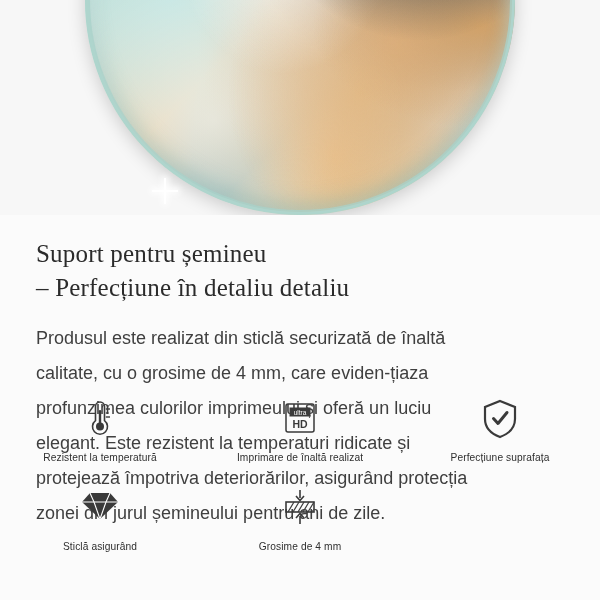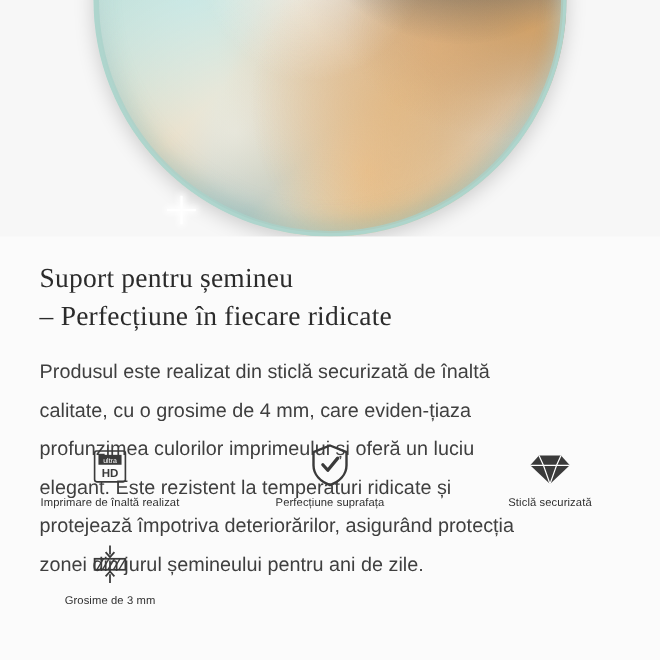--- a/index.html
+++ b/index.html
@@ -144,21 +144,21 @@
   }
   .feature {
     display: flex;
     flex-direction: column;
     align-items: center;
     justify-content: flex-start;
   }
   .feature-icon {
     height: 46px;
     display: flex;
-    align-items: flex-end;
+    align-items: flex-start;
     justify-content: center;
   }
   .feature-label {
     margin-top: 8px;
     font-size: 10.2px;
     color: #2f2f2f;
     text-align: center;
     letter-spacing: 0.1px;
   }
   svg { display: block; }
@@ -170,27 +170,40 @@
 
   <div class="hero">
     <div class="hero-plate"></div>
     <div class="hero-edge"></div>
     <div class="hero-sparkle"></div>
   </div>
 
   <div class="content">
     <h1 class="headline">
       <span class="l1">Suport pentru șemineu</span>
-      <span class="l2">– Perfecțiune în fiecare ridicate</span>
+      <span class="l2">– Perfecțiune în detaliu detaliu</span>
     </h1>
     <p class="body-copy">Produsul este realizat din sticlă securizată de înaltă calitate, cu o grosime de 4 mm, care eviden-țiaza profunzimea culorilor imprimeului și oferă un luciu elegant. Este rezistent la temperaturi ridicate și protejează împotriva deteriorărilor, asigurând protecția zonei din jurul șemineului pentru ani de zile.</p>
   </div>
 
   <div class="features">
 
+    <div class="feature">
+      <div class="feature-icon">
+        <svg width="34" height="40" viewBox="0 0 34 40">
+          <path d="M17 4 a4.5 4.5 0 0 1 4.5 4.5 v14.2 a7.5 7.5 0 1 1 -9 0 V8.5 A4.5 4.5 0 0 1 17 4 z" fill="none" stroke="#3a3a3a" stroke-width="1.6"></path>
+          <circle cx="17" cy="28.5" r="4" fill="#3a3a3a"></circle>
+          <rect x="15.8" y="12" width="2.4" height="14" rx="1.2" fill="#3a3a3a"></rect>
+          <line x1="22.8" y1="11" x2="27" y2="11" stroke="#3a3a3a" stroke-width="1.4"></line>
+          <line x1="22.8" y1="15" x2="25.6" y2="15" stroke="#3a3a3a" stroke-width="1.4"></line>
+          <line x1="22.8" y1="19" x2="27" y2="19" stroke="#3a3a3a" stroke-width="1.4"></line>
+        </svg>
+      </div>
+      <div class="feature-label">Rezistent la temperatură</div>
+    </div>
 
     <div class="feature">
       <div class="feature-icon">
         <svg width="40" height="40" viewBox="0 0 40 40">
           <rect x="6" y="6" width="28" height="28" rx="2" fill="none" stroke="#3a3a3a" stroke-width="1.5"></rect>
           <rect x="9.5" y="9.5" width="21" height="9" fill="#3a3a3a"></rect>
           <text x="20" y="16.8" font-family="Liberation Sans, sans-serif" font-size="6.4" fill="#ffffff" text-anchor="middle">ultra</text>
           <text x="20" y="30" font-family="Liberation Sans, sans-serif" font-size="10.5" font-weight="bold" fill="#3a3a3a" text-anchor="middle">HD</text>
         </svg>
       </div>
@@ -208,38 +221,38 @@
     </div>
 
     <div class="feature">
       <div class="feature-icon">
         <svg width="40" height="36" viewBox="0 0 40 36">
           <path d="M10 6 H30 L38 15 L20 32 L2 15 Z" fill="#3a3a3a"></path>
           <path d="M10 6 L14 15 L20 32 L26 15 L30 6" fill="none" stroke="#ffffff" stroke-width="1.1"></path>
           <path d="M2 15 H38" fill="none" stroke="#ffffff" stroke-width="1.1"></path>
         </svg>
       </div>
-      <div class="feature-label">Sticlă securizată</div>
+      <div class="feature-label">Sticlă asigurând</div>
     </div>
 
 
     <div class="feature">
       <div class="feature-icon">
         <svg width="40" height="40" viewBox="0 0 40 40">
           <line x1="20" y1="3" x2="20" y2="11" stroke="#3a3a3a" stroke-width="1.6"></line>
           <path d="M16 9 L20 13.5 L24 9" fill="none" stroke="#3a3a3a" stroke-width="1.6"></path>
           <line x1="20" y1="37" x2="20" y2="29" stroke="#3a3a3a" stroke-width="1.6"></line>
           <path d="M16 31 L20 26.5 L24 31" fill="none" stroke="#3a3a3a" stroke-width="1.6"></path>
           <rect x="6" y="15" width="28" height="10" fill="none" stroke="#3a3a3a" stroke-width="1.6"></rect>
           <g stroke="#3a3a3a" stroke-width="1.2">
             <line x1="8" y1="25" x2="14" y2="15"></line>
             <line x1="13" y1="25" x2="19" y2="15"></line>
             <line x1="18" y1="25" x2="24" y2="15"></line>
             <line x1="23" y1="25" x2="29" y2="15"></line>
             <line x1="28" y1="25" x2="34" y2="15"></line>
           </g>
         </svg>
       </div>
-      <div class="feature-label">Grosime de 3 mm</div>
+      <div class="feature-label">Grosime de 4 mm</div>
     </div>
 
   </div>
 </div>
 
 </body></html>

